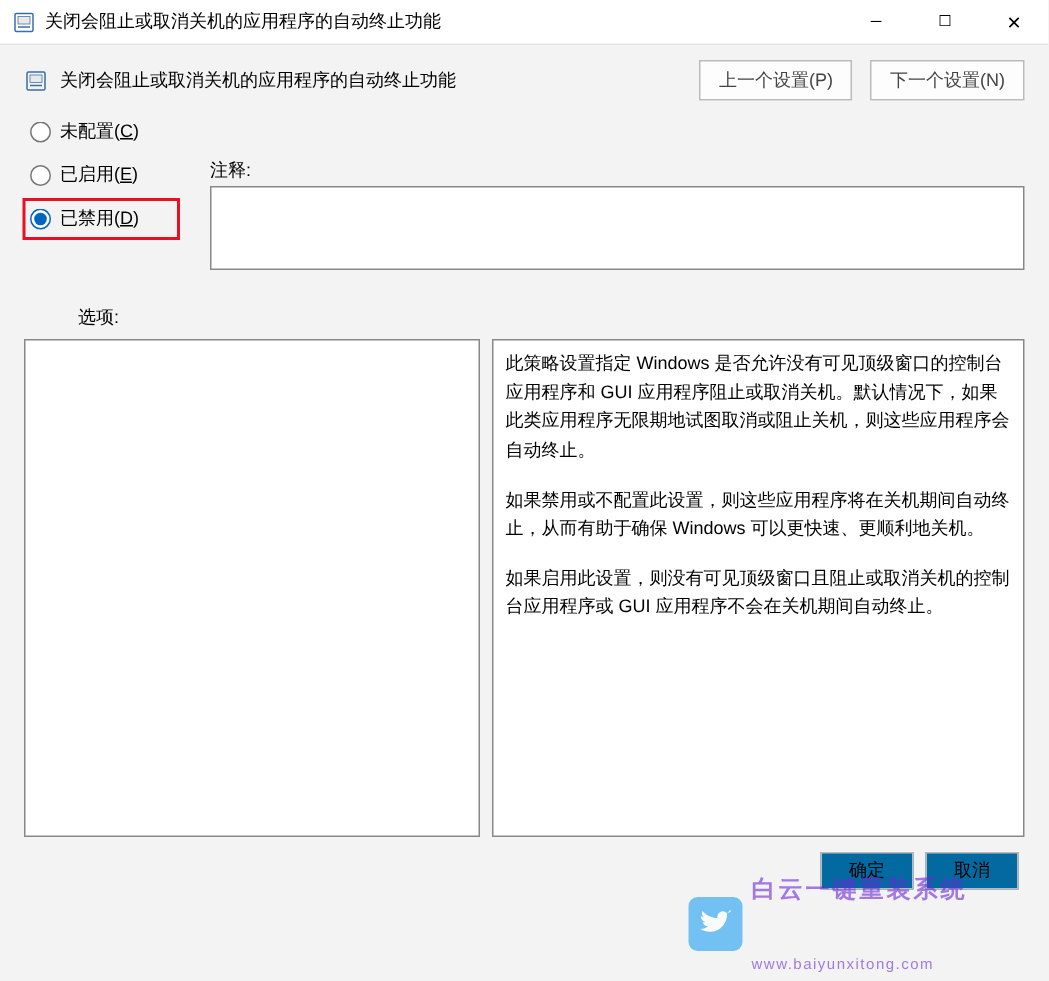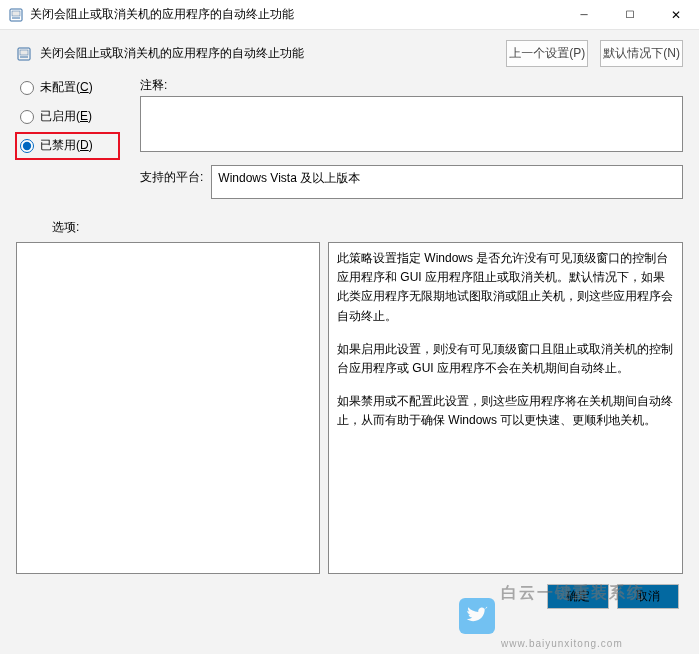--- a/index.html
+++ b/index.html
@@ -58,21 +58,21 @@
     width: 16px; height: 16px;
     display: inline-flex;
     align-items: center;
     justify-content: center;
   }
   .headerrow .header-title {
     flex: 1;
     font-size: 12px;
   }
   .navbtn {
-    padding: 4px 2px;
+    padding: 4px 12px;
     border: 1px solid #bbb;
     background: #fdfdfd;
     font-size: 12px;
     color: #444;
     cursor: pointer;
     margin-left: 4px;
   }
 
   
   .main {
@@ -118,20 +118,21 @@
     right: -4px;
     top: -5px;
     bottom: -6px;
     border: 2px solid #e81123;
     pointer-events: none;
   }
 
   .field-label {
     font-size: 12px;
     margin-bottom: 2px;
+    margin-top: 28px;
   }
   .textarea {
     width: 100%;
     height: 56px;
     border: 1px solid #888;
     background: #fff;
     resize: none;
     font-family: inherit;
     font-size: 12px;
     padding: 2px 4px;
@@ -228,21 +229,21 @@
     background: #1da1f2;
     border-radius: 6px;
     display: flex;
     align-items: center;
     justify-content: center;
   }
   .watermark .wm-logo svg { width: 22px; height: 22px; }
   .watermark .wm-texts {
     display: flex;
     flex-direction: column;
-    color: #737373;
+    color: #6d28d9;
     gap: 34px;
   }
   .watermark .wm-line1 {
     font-size: 16px;
     font-weight: bold;
     letter-spacing: 2px;
   }
   .watermark .wm-line2 {
     font-size: 10px;
     letter-spacing: 1px;
@@ -274,21 +275,21 @@
 <div class="headerrow">
   <span class="header-icon">
     <svg viewBox="0 0 16 16" fill="none">
       <rect x="2" y="2" width="12" height="12" rx="1" stroke="#3a6ea5" stroke-width="1"></rect>
       <rect x="4" y="4" width="8" height="5" fill="#e8e8e8" stroke="#3a6ea5" stroke-width="0.5"></rect>
       <path d="M4 11h8" stroke="#3a6ea5" stroke-width="1"></path>
     </svg>
   </span>
   <span class="header-title">关闭会阻止或取消关机的应用程序的自动终止功能</span>
   <button class="navbtn">上一个设置(P)</button>
-  <button class="navbtn">默认情况下(N)</button>
+  <button class="navbtn">下一个设置(N)</button>
 </div>
 
 <div class="main">
   <div class="config-row">
     <div class="config-left">
       <div class="radiogroup">
 
         <label class="radio">
           <input type="radio" name="state" style="">
           <span class="rlabel">
@@ -310,38 +311,34 @@
           </span>
         </label>
 
       </div>
     </div>
 
     <div class="config-right">
       <div class="field-label">注释:</div>
       <textarea class="textarea" style=""></textarea>
 
-      <div class="platform-row">
-        <div class="platform-label">支持的平台:</div>
-        <div class="platform-box">Windows Vista 及以上版本</div>
-      </div>
     </div>
   </div>
 </div>
 
 <div class="midlabels">
   <div class="col-left">选项:</div>
 </div>
 
 <div class="bottom">
   <div class="panel left"></div>
   <div class="panel right" id="help-panel">
       <p>此策略设置指定 Windows 是否允许没有可见顶级窗口的控制台应用程序和 GUI 应用程序阻止或取消关机。默认情况下，如果此类应用程序无限期地试图取消或阻止关机，则这些应用程序会自动终止。</p>
+      <p>如果禁用或不配置此设置，则这些应用程序将在关机期间自动终止，从而有助于确保 Windows 可以更快速、更顺利地关机。</p>
       <p>如果启用此设置，则没有可见顶级窗口且阻止或取消关机的控制台应用程序或 GUI 应用程序不会在关机期间自动终止。</p>
-      <p>如果禁用或不配置此设置，则这些应用程序将在关机期间自动终止，从而有助于确保 Windows 可以更快速、更顺利地关机。</p>
     </div>
 </div>
 
 <div class="footer">
   <button class="footbtn">确定</button>
   <button class="footbtn">取消</button>
 </div>
 
 <div class="watermark">
   <div class="wm-logo">

